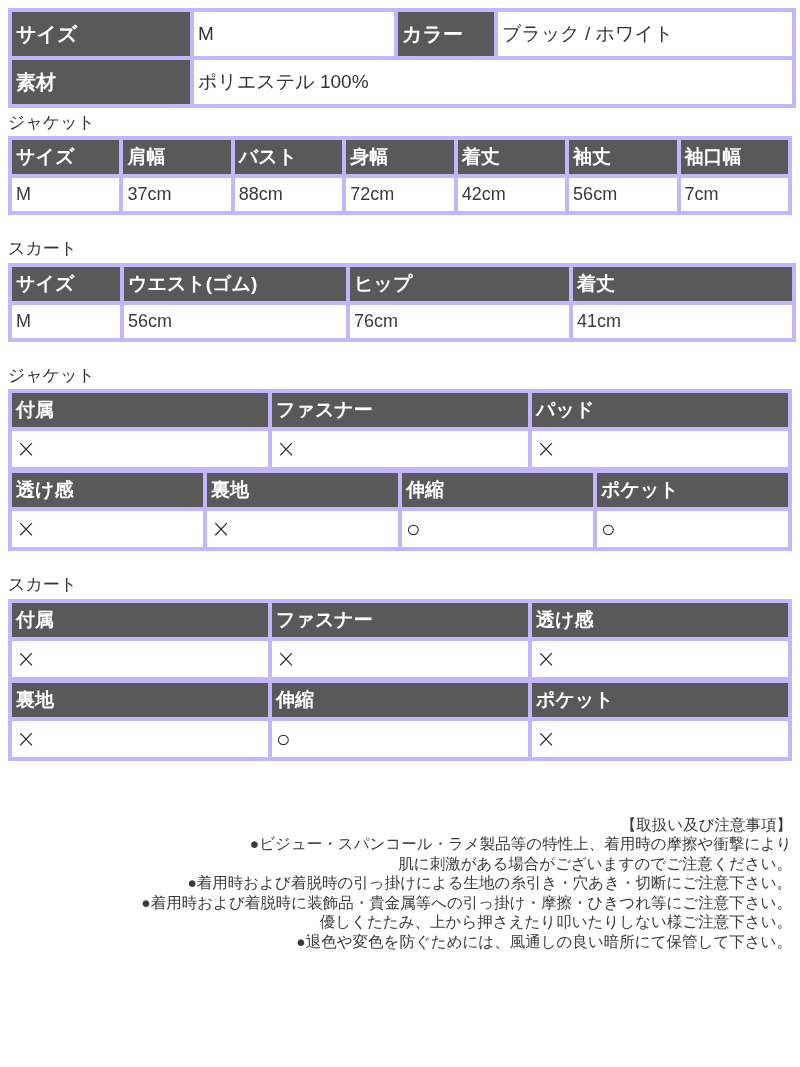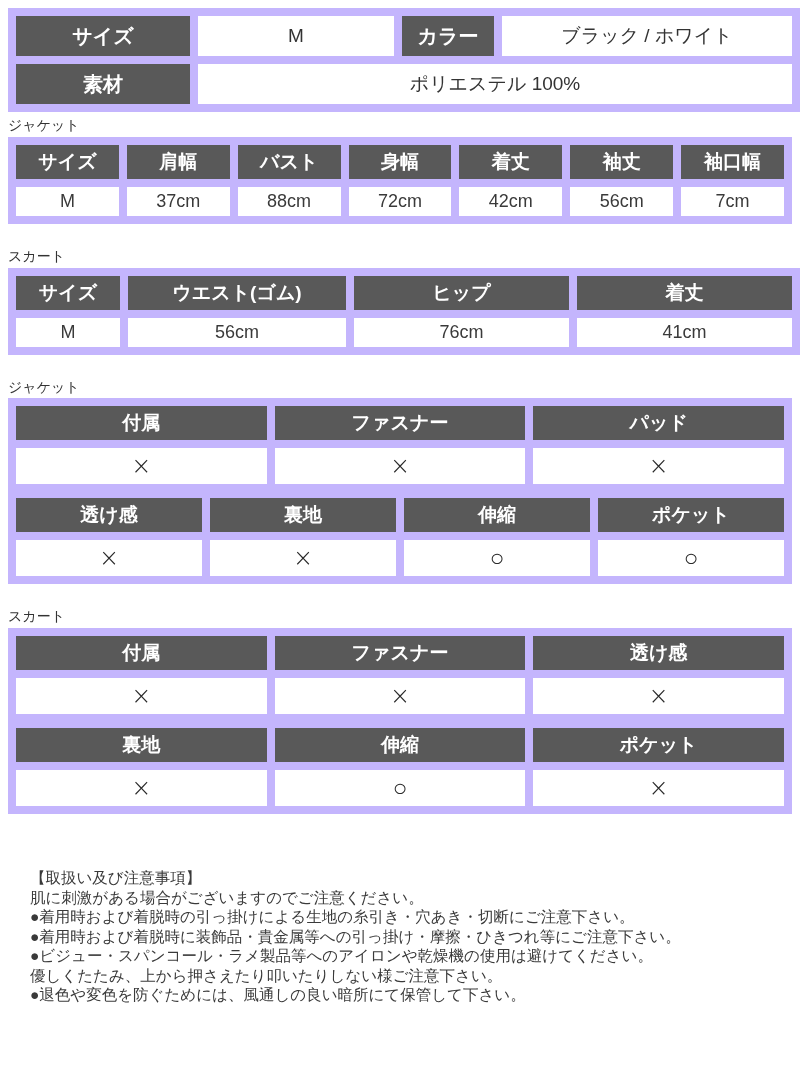--- a/index.html
+++ b/index.html
@@ -10,22 +10,22 @@
   }
   body { width: 800px; min-height: 1067px; }
   .wrap { padding: 8px 8px 0 8px; }
 
   table.tbl {
     border-collapse: collapse;
     width: 784px;
     table-layout: fixed;
   }
   table.tbl td {
-    border: 8px solid #c4b5fd;
-    text-align: center;
+    border: 4px solid #c4b5fd;
+    text-align: left;
     vertical-align: middle;
     white-space: nowrap;
     overflow: hidden;
     padding: 4px;
   }
   td.th {
     background: #595959;
     color: #ffffff;
     font-weight: bold;
     font-size: 20px;
@@ -45,32 +45,33 @@
   table.feat td.td { height: 37px; }
   table.feat.stack { margin-top: -2px; }
   td.mark {
     font-size: 24px;
     font-weight: 300;
     color: #2a2a2a;
     font-family: "DejaVu Sans", sans-serif;
   }
 
   .sec-label {
-    font-size: 14px;
+    font-size: 17px;
     color: #333333;
     line-height: 1.2;
     margin: 24px 0 3px 0;
   }
   .sec-label.first { margin-top: 5px; }
 
   .care {
     margin: 54px 0 0 22px;
     font-size: 15.5px;
     line-height: 19.5px;
     color: #3a3a3a;
+    text-align: right;
   }
   .care div { white-space: nowrap; }
 </style>
 </head>
 <body>
 
 <div class="wrap">
 
   <table class="tbl meta">
     <colgroup>
@@ -198,21 +199,21 @@
     <tr>
       <td class="td mark">×</td>
       <td class="td mark">○</td>
       <td class="td mark">×</td>
     </tr>
   </tbody>
     </table>
 
   <div class="care">
     <div>【取扱い及び注意事項】</div>
+    <div>●ビジュー・スパンコール・ラメ製品等の特性上、着用時の摩擦や衝撃により</div>
     <div>肌に刺激がある場合がございますのでご注意ください。</div>
     <div>●着用時および着脱時の引っ掛けによる生地の糸引き・穴あき・切断にご注意下さい。</div>
     <div>●着用時および着脱時に装飾品・貴金属等への引っ掛け・摩擦・ひきつれ等にご注意下さい。</div>
-    <div>●ビジュー・スパンコール・ラメ製品等へのアイロンや乾燥機の使用は避けてください。</div>
     <div>優しくたたみ、上から押さえたり叩いたりしない様ご注意下さい。</div>
     <div>●退色や変色を防ぐためには、風通しの良い暗所にて保管して下さい。</div>
   </div>
 
 </div>
 
 </body></html>

